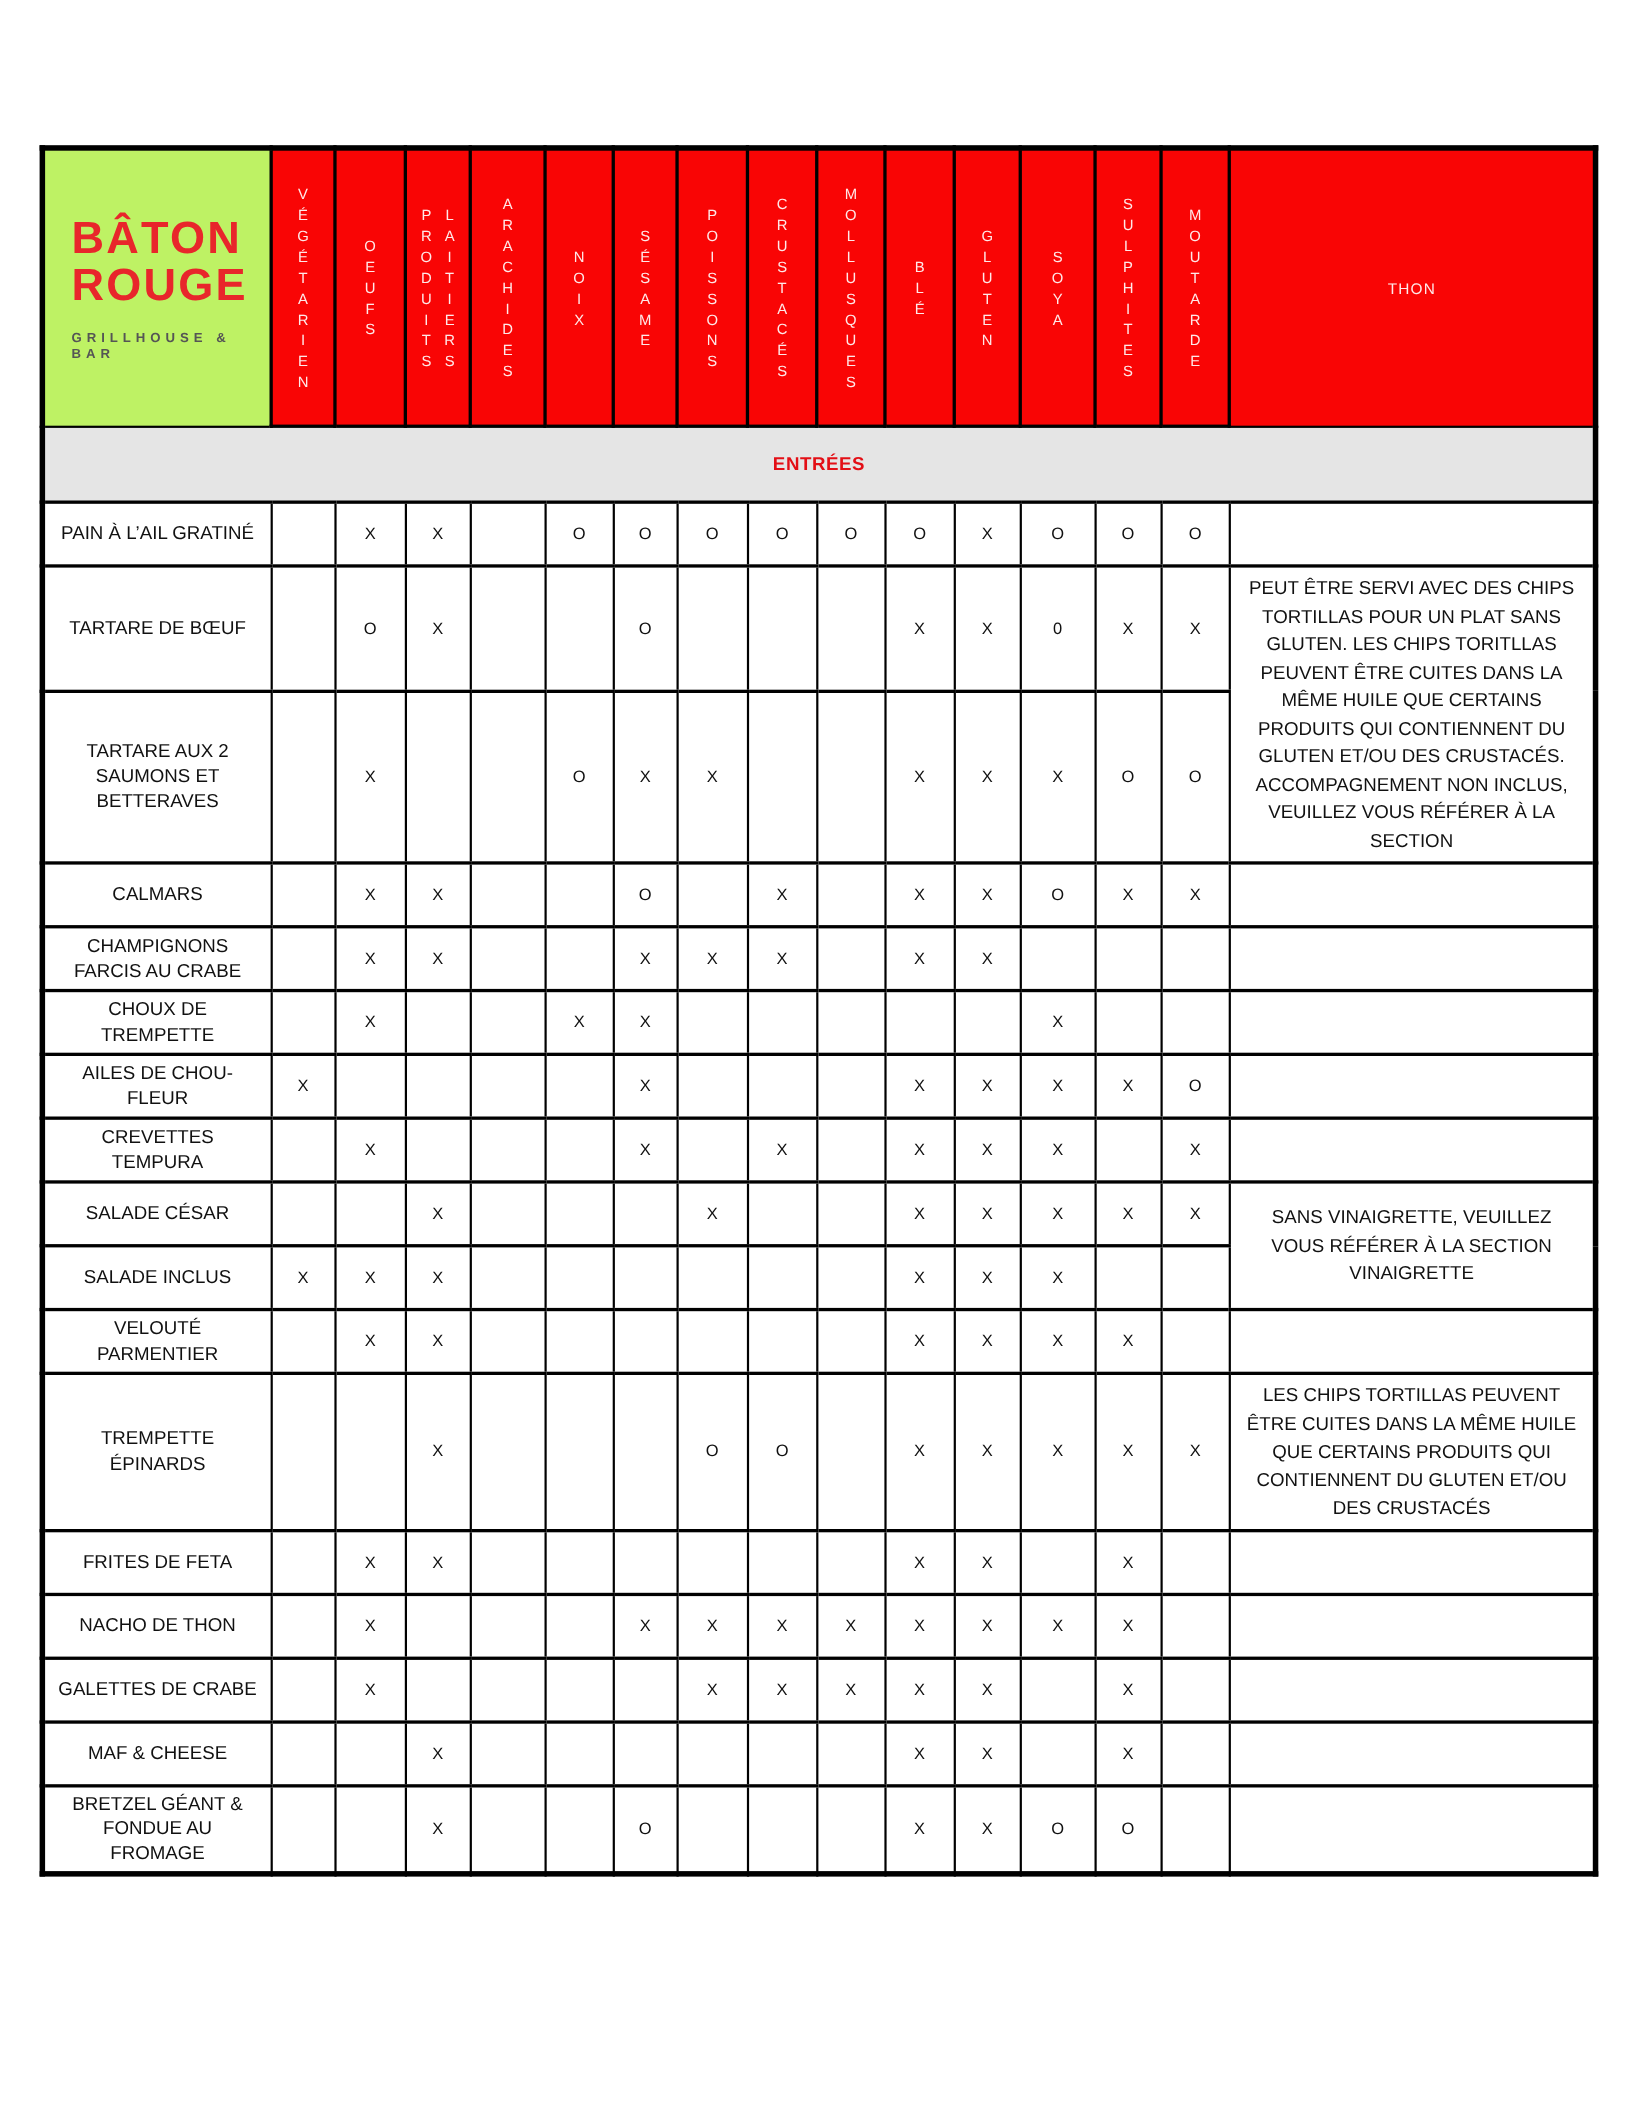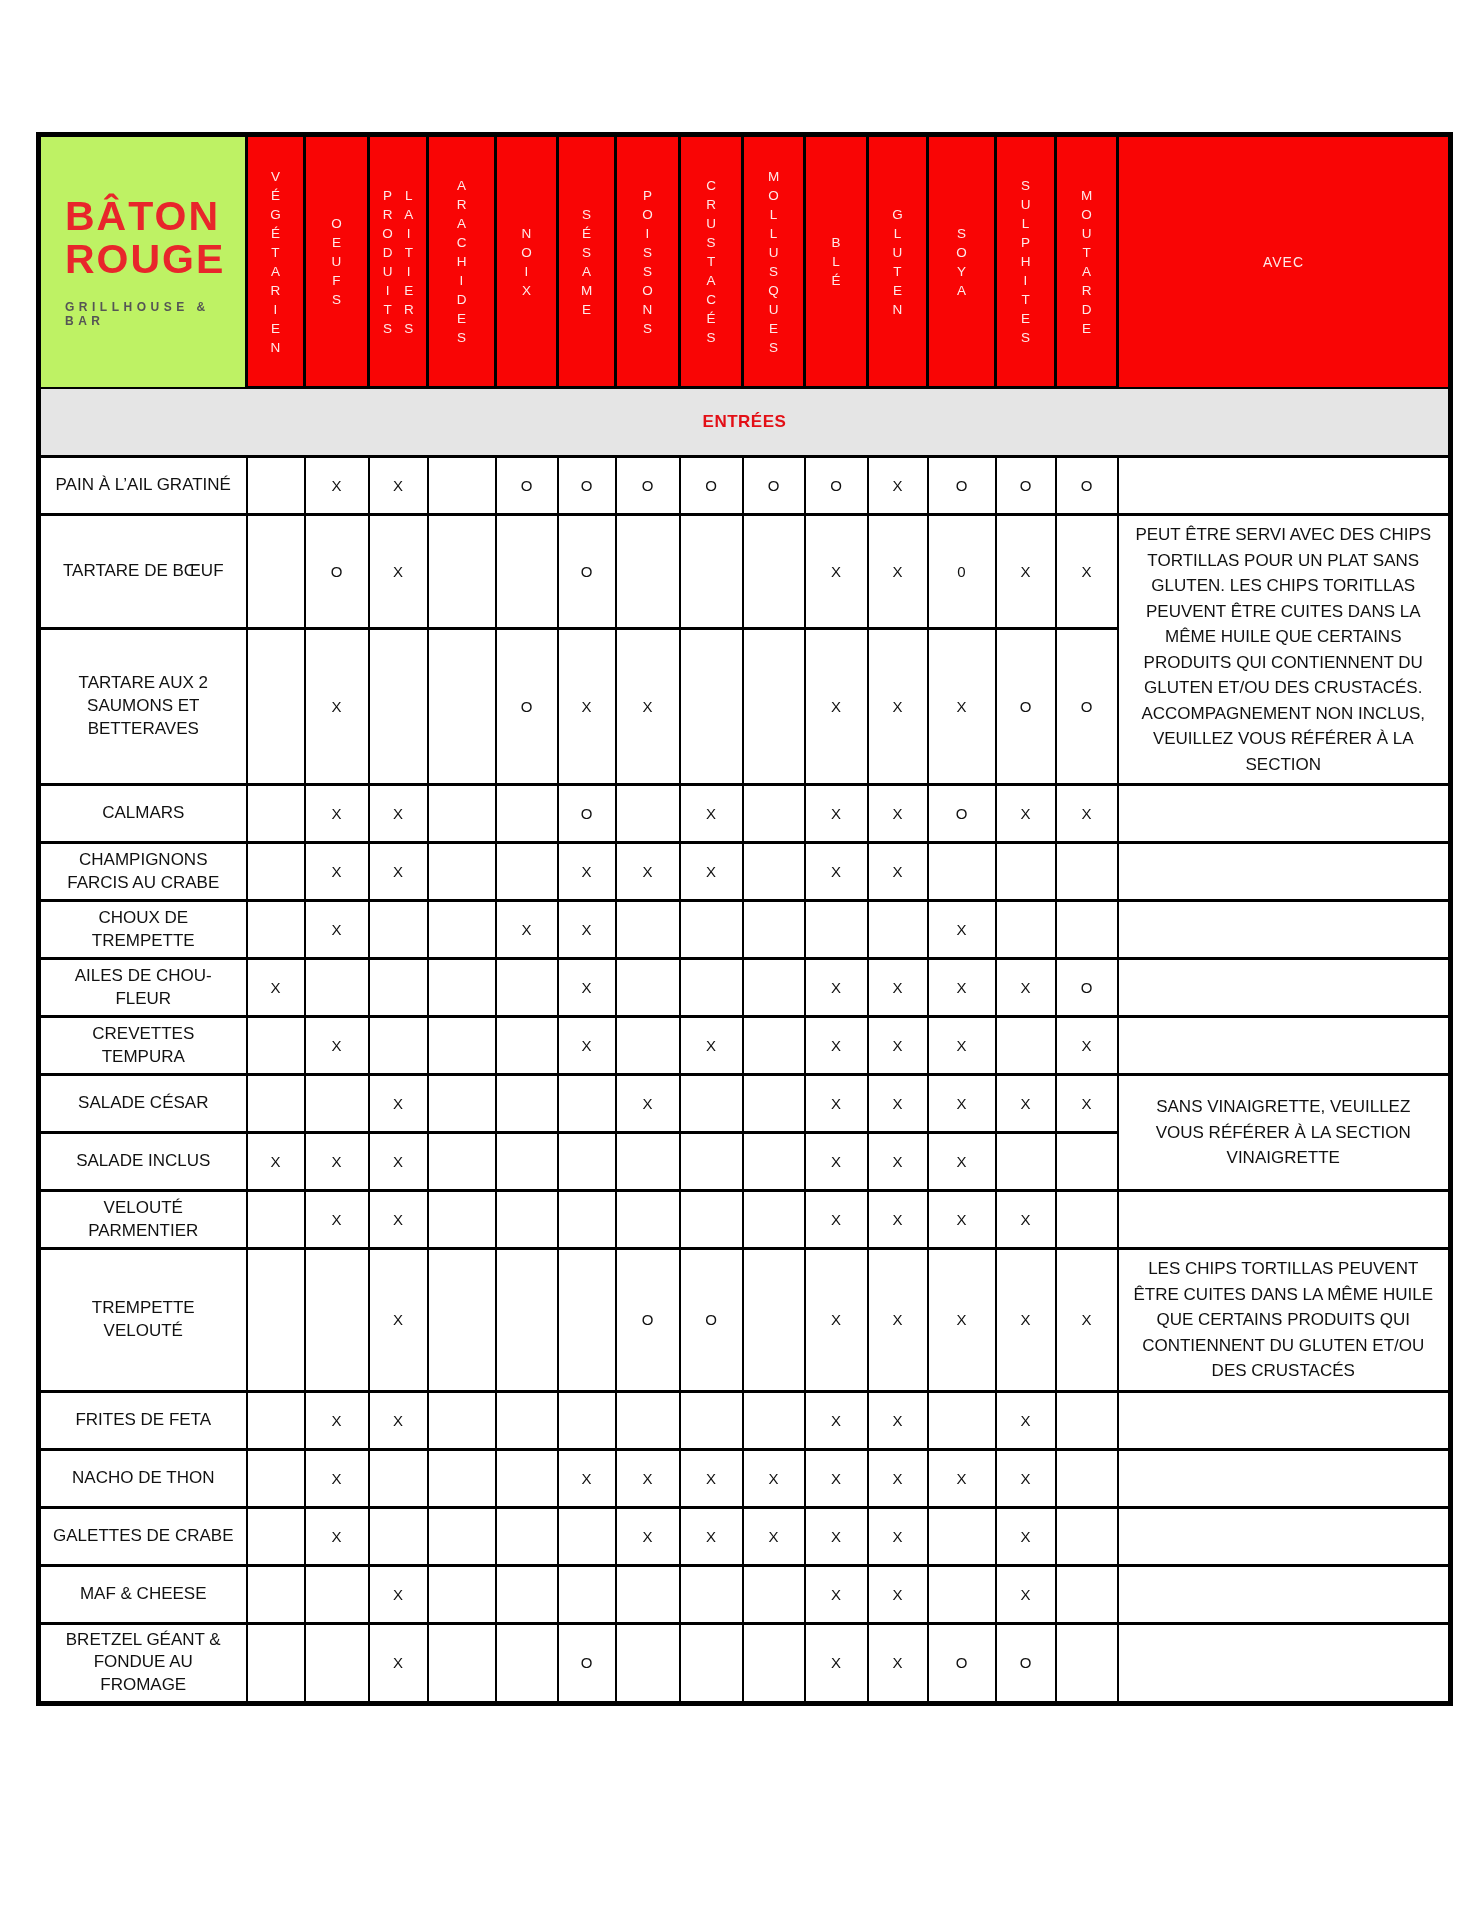--- a/index.html
+++ b/index.html
@@ -281,21 +281,21 @@
                 <span>O</span>
                 <span>U</span>
                 <span>T</span>
                 <span>A</span>
                 <span>R</span>
                 <span>D</span>
                 <span>E</span>
               </div>
             </div>
           </th>
-          <th class="notes-header" id="notes-header-cell">AVEC</th>
+          <th class="notes-header" id="notes-header-cell">THON</th>
       </tr>
     </thead>
     <tbody id="table-body">
       <tr class="section-row">
         <td colspan="16">ENTRÉES</td>
       </tr>
     <tr class="body-row">
           <td class="item-cell">PAIN À L’AIL GRATINÉ</td>
           <td class="mark-cell"></td>
           <td class="mark-cell">X</td>
@@ -485,21 +485,21 @@
           <td class="mark-cell"></td>
           <td class="mark-cell"></td>
           <td class="mark-cell">X</td>
           <td class="mark-cell">X</td>
           <td class="mark-cell">X</td>
           <td class="mark-cell">X</td>
           <td class="mark-cell"></td>
           <td class="notes-cell"></td>
         </tr>
         <tr class="body-row">
-          <td class="item-cell">TREMPETTE VELOUTÉ</td>
+          <td class="item-cell">TREMPETTE ÉPINARDS</td>
           <td class="mark-cell"></td>
           <td class="mark-cell"></td>
           <td class="mark-cell">X</td>
           <td class="mark-cell"></td>
           <td class="mark-cell"></td>
           <td class="mark-cell"></td>
           <td class="mark-cell">O</td>
           <td class="mark-cell">O</td>
           <td class="mark-cell"></td>
           <td class="mark-cell">X</td>

